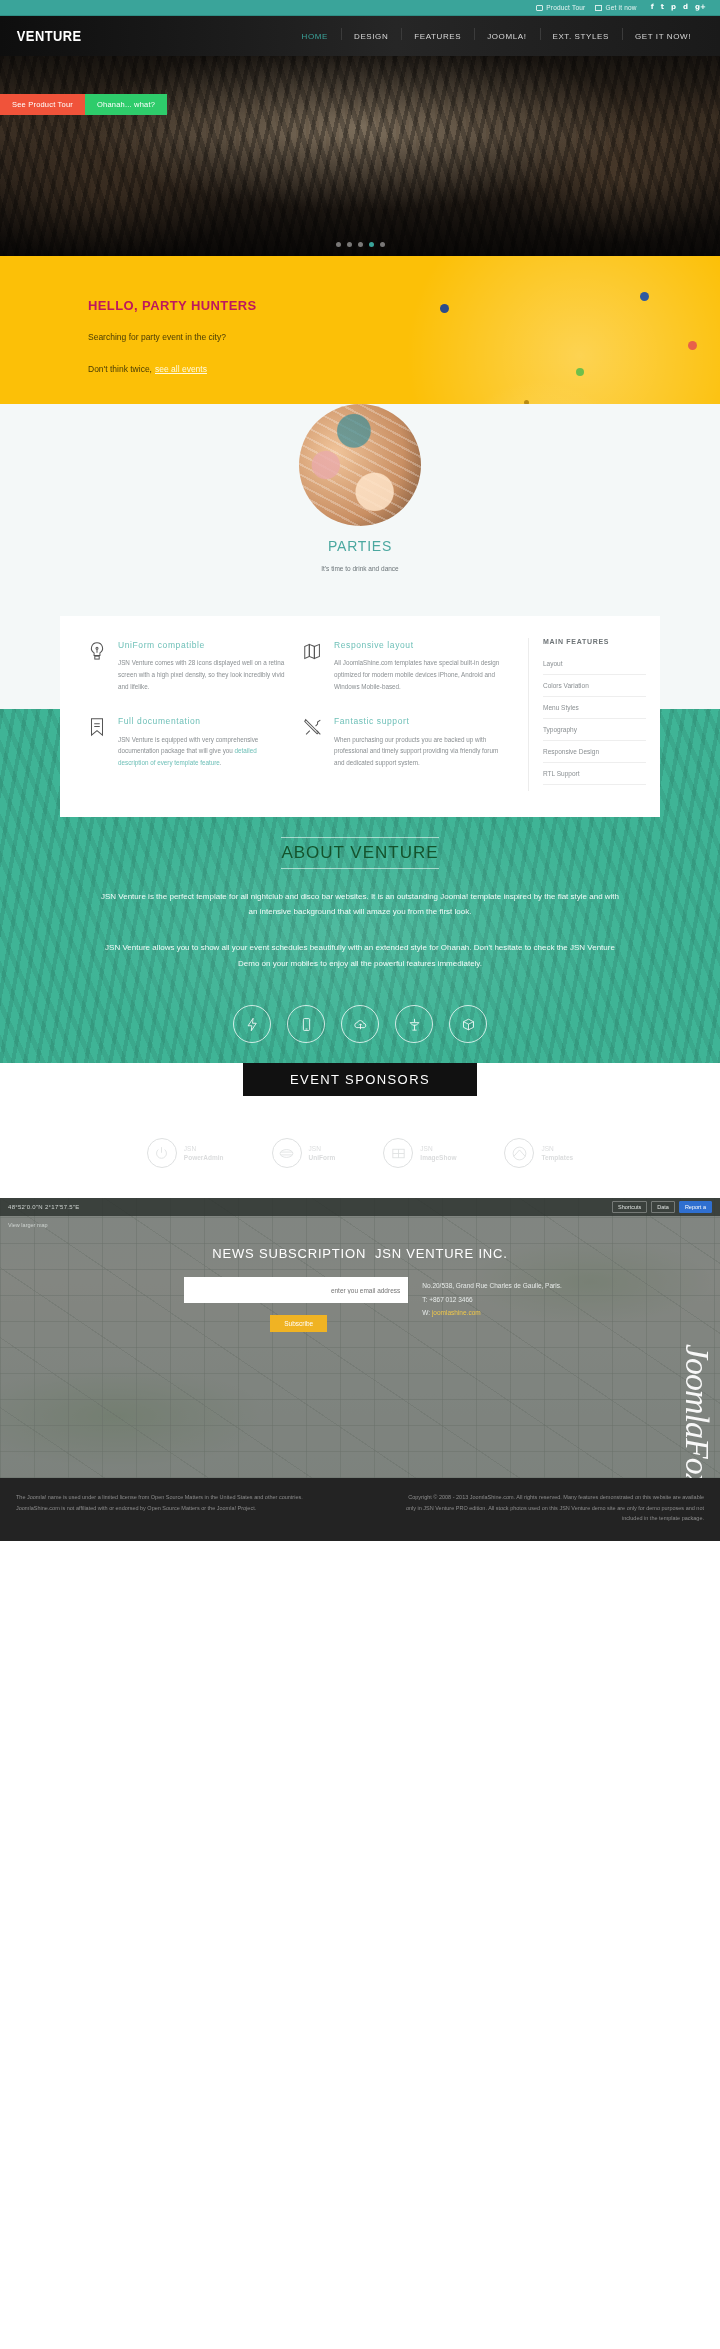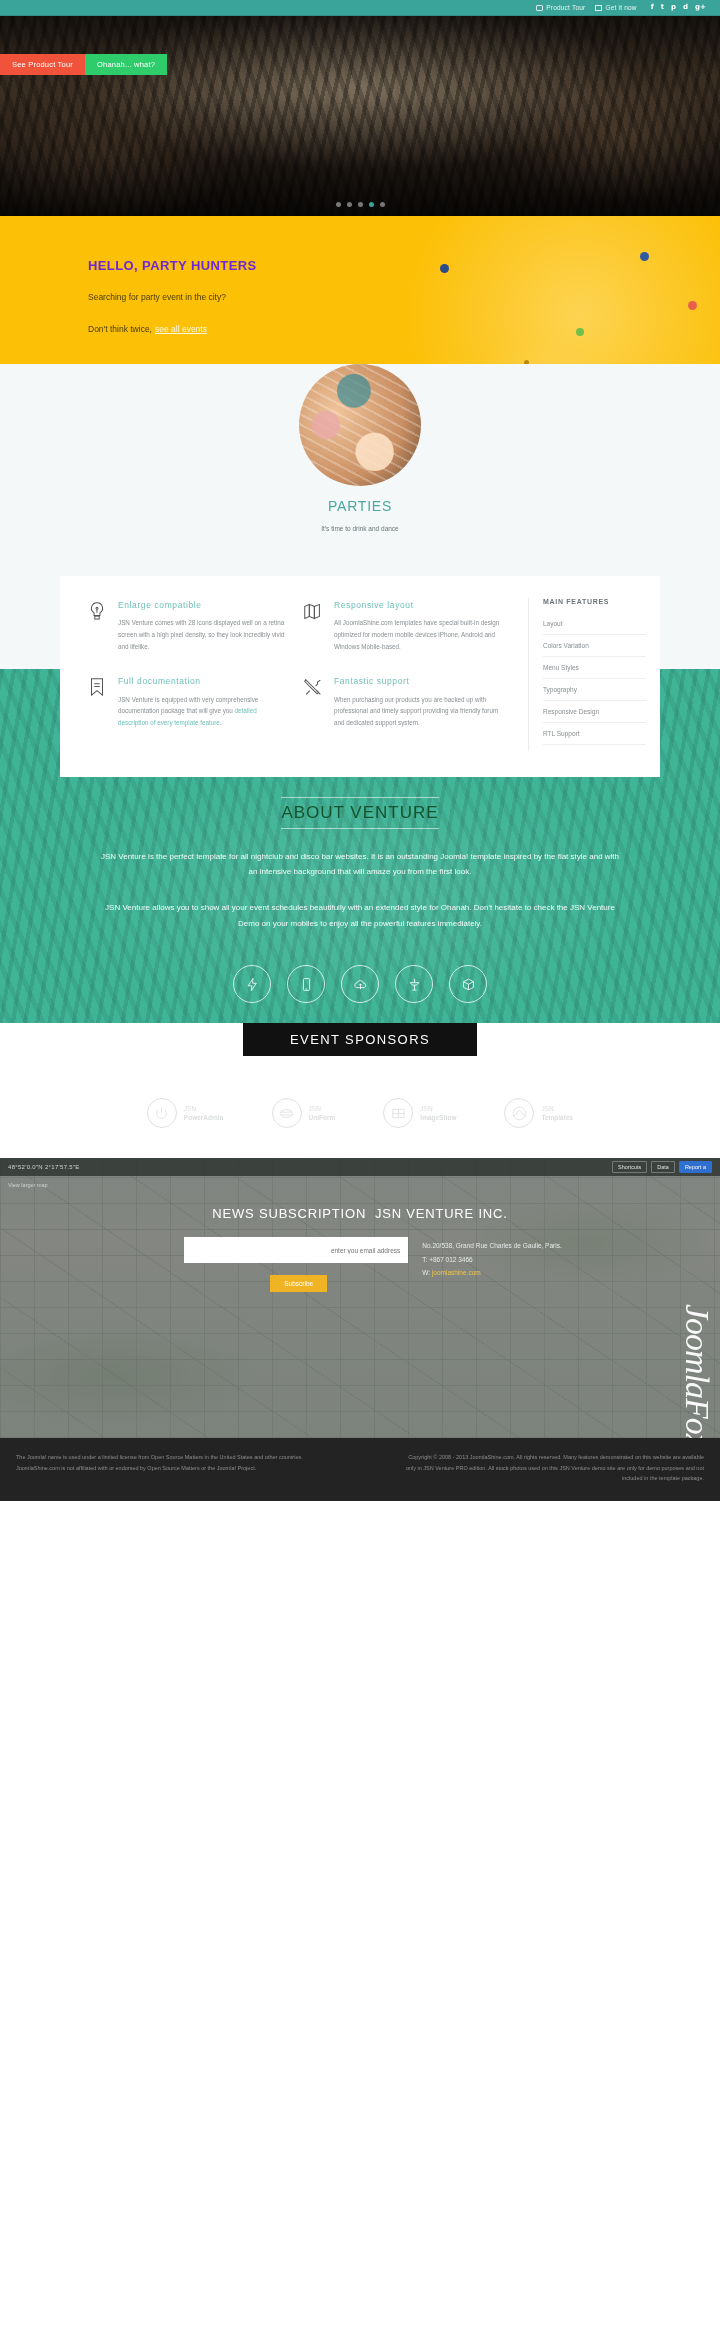--- a/index.html
+++ b/index.html
@@ -93,21 +93,21 @@
   
   .yellow {
     background:#fcc007; position:relative; overflow:hidden;
     padding:42px 0 0 0; height:260px;
   }
   .yellow .glow{ position:absolute; border-radius:50%; pointer-events:none; }
   .g1{ right:-40px; top:-80px; width:360px; height:360px; background:radial-gradient(circle,rgba(255,255,255,.30),rgba(255,255,255,0) 68%); }
   .g2{ right:80px; top:120px; width:200px; height:200px; background:radial-gradient(circle,rgba(255,255,255,.22),rgba(255,255,255,0) 68%); }
   .node{ position:absolute; border-radius:50%; }
   .yellow-inner { position:relative; z-index:3; padding-left:88px; }
-  .yellow h2 { color:#6d28d9; font-size:13px; font-weight:bold; letter-spacing:.4px; }
+  .yellow h2 { color:#be185d; font-size:13px; font-weight:bold; letter-spacing:.4px; }
   .yellow p { color:#4a3c06; font-size:8.5px; line-height:1.95; margin-top:16px; }
   .yellow p.p2 { margin-top:16px; }
   .yellow .cta { margin-top:18px; font-size:8.5px; color:#4a3c06; }
   .yellow .cta a { color:#fff9e0; text-decoration:underline; margin-left:3px; }
 
   
   .circles-wrap { background:#f4f8f8; position:relative; padding-bottom:14px; }
   .circles { display:flex; justify-content:center; margin-top:-112px; position:relative; z-index:6; }
   .circle-col { width:148px; text-align:center; }
   .circ { width:122px; height:122px; border-radius:50%; margin:0 auto; overflow:hidden; position:relative; }
@@ -248,20 +248,31 @@
     </div>
     <div class="social">
       <span>f</span>
       <span>t</span>
       <span>p</span>
       <span>d</span>
       <span>g+</span>
     </div>
   </div>
 
+  <div class="nav">
+    <div class="logo">VENTURE</div>
+    <div class="menu">
+      <a href="#" class="active">HOME</a>
+      <a href="#">DESIGN</a>
+      <a href="#">FEATURES</a>
+      <a href="#">JOOMLA!</a>
+      <a href="#">EXT. STYLES</a>
+      <a href="#">GET IT NOW!</a>
+    </div>
+  </div>
 
   <div class="hero">
     <div class="hero-img"></div>
     <div class="hero-dark"></div>
     <div class="hero-content">
       <div class="hero-btns">
         <button class="btn btn-orange">See Product Tour</button>
         <button class="btn btn-green">Ohanah... what?</button>
       </div>
     </div>
@@ -310,21 +321,21 @@
         <div class="feat">
           <div class="feat-ico">
             <svg viewBox="0 0 24 24" fill="none" stroke="#555" stroke-width="1.1">
               <path d="M12 3a6 6 0 0 0-3.2 11.1V17h6.4v-2.9A6 6 0 0 0 12 3z"></path>
               <rect x="9.6" y="17.6" width="4.8" height="3.2"></rect>
               <circle cx="12" cy="9" r="1.1"></circle>
               <path d="M12 10.1V14"></path>
             </svg>
           </div>
           <div>
-            <h4>Enlarge compatible</h4>
+            <h4>UniForm compatible</h4>
             <p>JSN Venture comes with 28 icons displayed well on a retina screen with a high pixel density, so they look incredibly vivid and lifelike.</p>
           </div>
         </div>
 
         <div class="feat">
           <div class="feat-ico">
             <svg viewBox="0 0 24 24" fill="none" stroke="#555" stroke-width="1.1">
               <path d="M3 7l5-2.2V18l-5 2.2z"></path>
                 <path d="M8 4.8L13.5 7v13.2L8 18z"></path>
               <path d="M13.5 7L19 4.8V18l-5.5 2.2z"></path>

